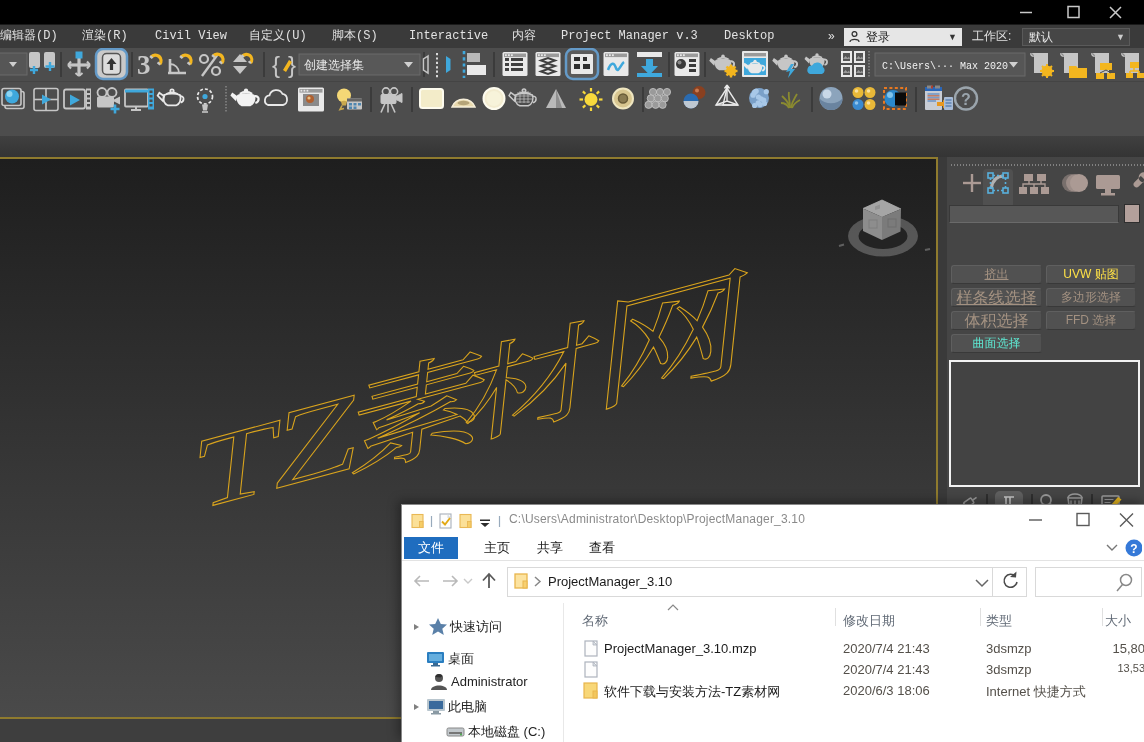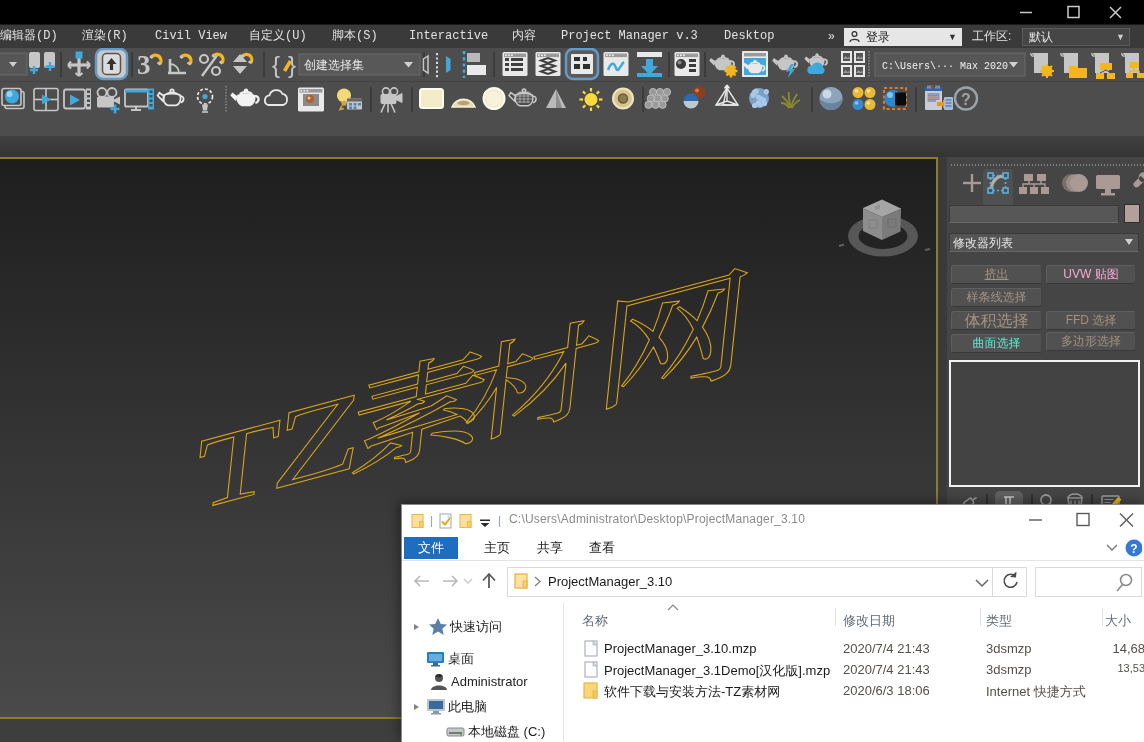--- a/index.html
+++ b/index.html
@@ -556,25 +556,24 @@
           <rect x="140" y="7" width="24" height="14" rx="1.5" fill="#ab9a94"></rect>
           <rect x="149" y="21" width="6" height="4" fill="#ab9a94"></rect>
           <rect x="145" y="25" width="14" height="2.5" fill="#ab9a94"></rect>
         </g>
 <g transform="translate(182,15) rotate(45)">
           <path d="M-3,-12 a5,5 0 1 0 6,0 l0,14 a3,3 0 1 1 -6,0 z M-3,-12 l0,5 l6,0 l0,-5" fill="#ab9a94"></path>
         </g>
 </svg>
 <div style="position:absolute;left:2px;top:48px;width:170px;height:18px;background:#575757;border:1px solid #393939;border-bottom-color:#6a6a6a"></div>
 <div style="position:absolute;left:177px;top:47px;width:16px;height:19px;background:#b3a09b;border:1px solid #2e2e2e"></div>
-<div style="position:absolute;left:2px;top:76px;width:190px;height:19px;background:#545454;border:1px solid #393939;border-bottom-color:#666;color:#e6e6e6;font-size:12px;line-height:18px"><span style="margin-left:3px">修改器列表</span><span style="position:absolute;right:5px;top:5px;width:0;height:0;border:4.5px solid transparent;border-top:6px solid #cfcfcf"></span></div>
 <div style="position:absolute;left:4px;top:108px;width:91px;height:19px;background:#515151;border:1px solid #5f5f5f;border-bottom-color:#393939;border-right-color:#454545;border-radius:3px;color:#a39181;font-size:12px;text-align:center;line-height:17px;text-decoration:underline;">挤出</div>
-<div style="position:absolute;left:99px;top:108px;width:90px;height:19px;background:#515151;border:1px solid #5f5f5f;border-bottom-color:#393939;border-right-color:#454545;border-radius:3px;color:#f9a8d4;font-size:12px;text-align:center;line-height:17px;">UVW 贴图</div>
-<div style="position:absolute;left:4px;top:131px;width:91px;height:19px;background:#515151;border:1px solid #5f5f5f;border-bottom-color:#393939;border-right-color:#454545;border-radius:3px;color:#a39181;font-size:12px;text-align:center;line-height:17px;">样条线选择</div>
-<div style="position:absolute;left:99px;top:131px;width:90px;height:19px;background:#515151;border:1px solid #5f5f5f;border-bottom-color:#393939;border-right-color:#454545;border-radius:3px;color:#a39181;font-size:12px;text-align:center;line-height:17px;margin-top:44px;">多边形选择</div>
+<div style="position:absolute;left:99px;top:108px;width:90px;height:19px;background:#515151;border:1px solid #5f5f5f;border-bottom-color:#393939;border-right-color:#454545;border-radius:3px;color:#fde047;font-size:12px;text-align:center;line-height:17px;">UVW 贴图</div>
+<div style="position:absolute;left:4px;top:131px;width:91px;height:19px;background:#515151;border:1px solid #5f5f5f;border-bottom-color:#393939;border-right-color:#454545;border-radius:3px;color:#a39181;font-size:16px;text-align:center;line-height:17px;text-decoration:underline;">样条线选择</div>
+<div style="position:absolute;left:99px;top:131px;width:90px;height:19px;background:#515151;border:1px solid #5f5f5f;border-bottom-color:#393939;border-right-color:#454545;border-radius:3px;color:#a39181;font-size:12px;text-align:center;line-height:17px;">多边形选择</div>
 <div style="position:absolute;left:4px;top:154px;width:91px;height:19px;background:#515151;border:1px solid #5f5f5f;border-bottom-color:#393939;border-right-color:#454545;border-radius:3px;color:#a39181;font-size:16px;text-align:center;line-height:17px;">体积选择</div>
 <div style="position:absolute;left:99px;top:154px;width:90px;height:19px;background:#515151;border:1px solid #5f5f5f;border-bottom-color:#393939;border-right-color:#454545;border-radius:3px;color:#a39181;font-size:12px;text-align:center;line-height:17px;">FFD 选择</div>
 <div style="position:absolute;left:4px;top:177px;width:91px;height:19px;background:#515151;border:1px solid #5f5f5f;border-bottom-color:#393939;border-right-color:#454545;border-radius:3px;color:#5eead4;font-size:12px;text-align:center;line-height:17px;">曲面选择</div>
 <div style="position:absolute;left:2px;top:203px;width:191px;height:127px;background:#434343;border:2px solid #f2f2f2"></div>
 <svg width="197" height="22" style="position:absolute;left:9px;top:334px">
 <g transform="translate(14,11) rotate(-35)">
           <rect x="-6" y="-3" width="9" height="6" rx="1" fill="none" stroke="#9a9a9a" stroke-width="1.6"></rect>
           <line x1="3" y1="0" x2="8" y2="0" stroke="#9a9a9a" stroke-width="1.6"></line>
         </g>
 <line x1="31" y1="3" x2="31" y2="19" stroke="#2f2f2f" stroke-width="2"></line>
@@ -707,26 +706,25 @@
 <div style="position:absolute;left:433px;top:103px;width:1px;height:18px;background:#e0e0e0"></div>
 <div style="position:absolute;left:578px;top:103px;width:1px;height:18px;background:#e0e0e0"></div>
 <div style="position:absolute;left:700px;top:103px;width:1px;height:18px;background:#e0e0e0"></div>
 <svg width="18" height="18" style="position:absolute;left:181px;top:135px">
         <rect x="2" y="1" width="12" height="15" fill="#fdfdfd" stroke="#adb3bd" stroke-width="1.2"></rect>
         <path d="M10,1 l4,4 l-4,0 z" fill="#d8dde2" stroke="#adb3bd" stroke-width="0.8"></path>
       </svg>
 <div style="position:absolute;left:202px;top:136px;font-size:13px;color:#1b1b1b;white-space:pre">ProjectManager_3.10.mzp</div>
 <div style="position:absolute;left:441px;top:136px;font-size:13px;color:#54504a">2020/7/4 21:43</div>
 <div style="position:absolute;left:584px;top:136px;font-size:13px;color:#54504a">3dsmzp</div>
-<div style="position:absolute;left:690px;top:136px;width:53px;text-align:right;font-size:13px;color:#54504a">14,68</div>
+<div style="position:absolute;left:690px;top:136px;width:53px;text-align:right;font-size:13px;color:#54504a">15,80</div>
 <svg width="18" height="18" style="position:absolute;left:181px;top:156px">
         <rect x="2" y="1" width="12" height="15" fill="#fdfdfd" stroke="#adb3bd" stroke-width="1.2"></rect>
         <path d="M10,1 l4,4 l-4,0 z" fill="#d8dde2" stroke="#adb3bd" stroke-width="0.8"></path>
       </svg>
-<div style="position:absolute;left:202px;top:157px;font-size:13px;color:#1b1b1b;white-space:pre">ProjectManager_3.1Demo[汉化版].mzp</div>
 <div style="position:absolute;left:441px;top:157px;font-size:13px;color:#54504a">2020/7/4 21:43</div>
 <div style="position:absolute;left:584px;top:157px;font-size:13px;color:#54504a">3dsmzp</div>
 <div style="position:absolute;left:690px;top:157px;width:53px;text-align:right;font-size:11px;color:#54504a">13,53</div>
 <svg width="18" height="18" style="position:absolute;left:181px;top:177px">
         <rect x="1" y="1" width="13" height="15" fill="#f8d778" stroke="#e8b54c" stroke-width="1.2"></rect>
         <rect x="10" y="9" width="4" height="7" fill="#f3c75e" stroke="#e8b54c" stroke-width="0.9"></rect>
       </svg>
 <div style="position:absolute;left:202px;top:178px;font-size:13px;color:#1b1b1b;white-space:pre">软件下载与安装方法-TZ素材网</div>
 <div style="position:absolute;left:441px;top:178px;font-size:13px;color:#54504a">2020/6/3 18:06</div>
 <div style="position:absolute;left:584px;top:178px;font-size:13px;color:#54504a">Internet 快捷方式</div>

